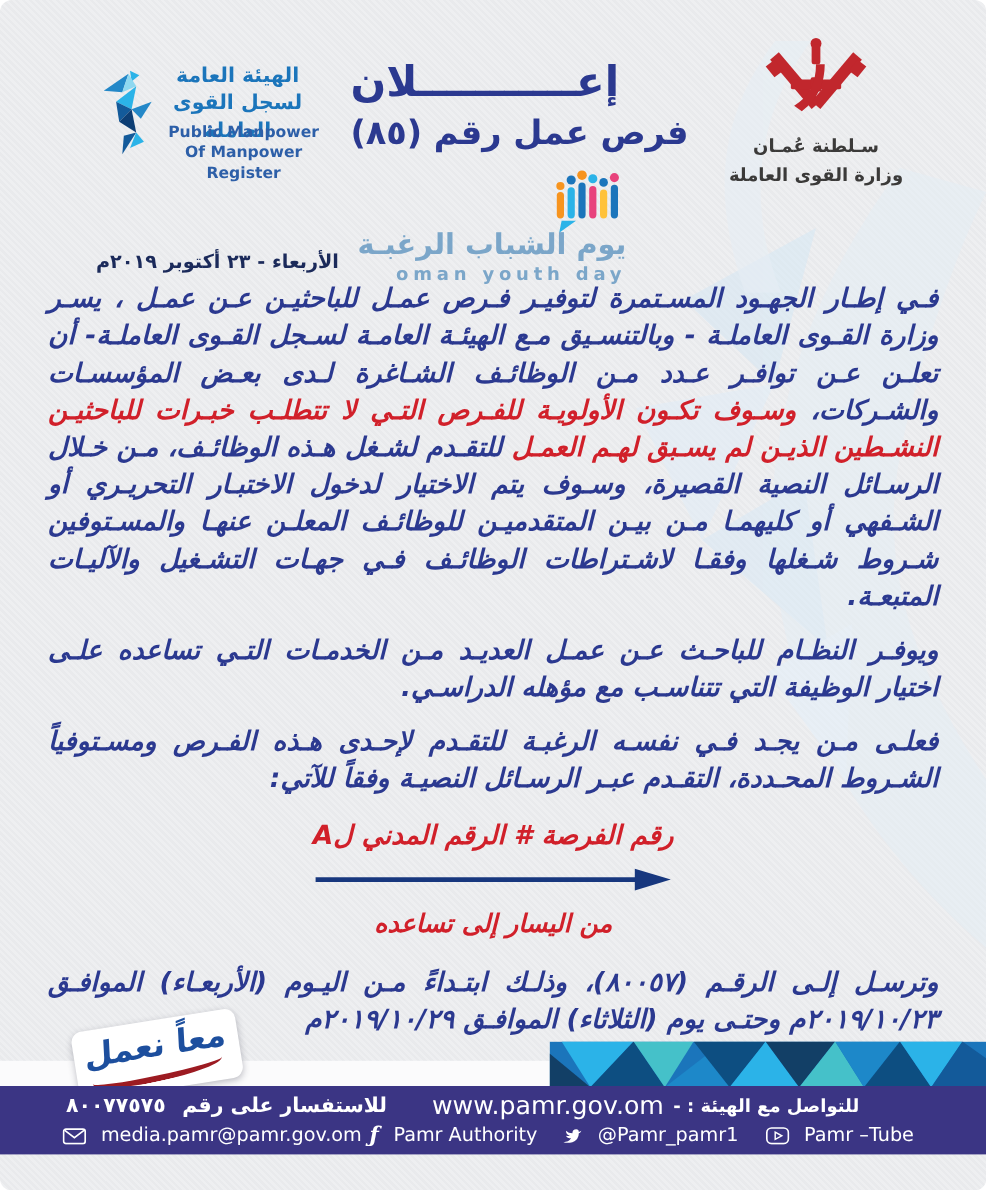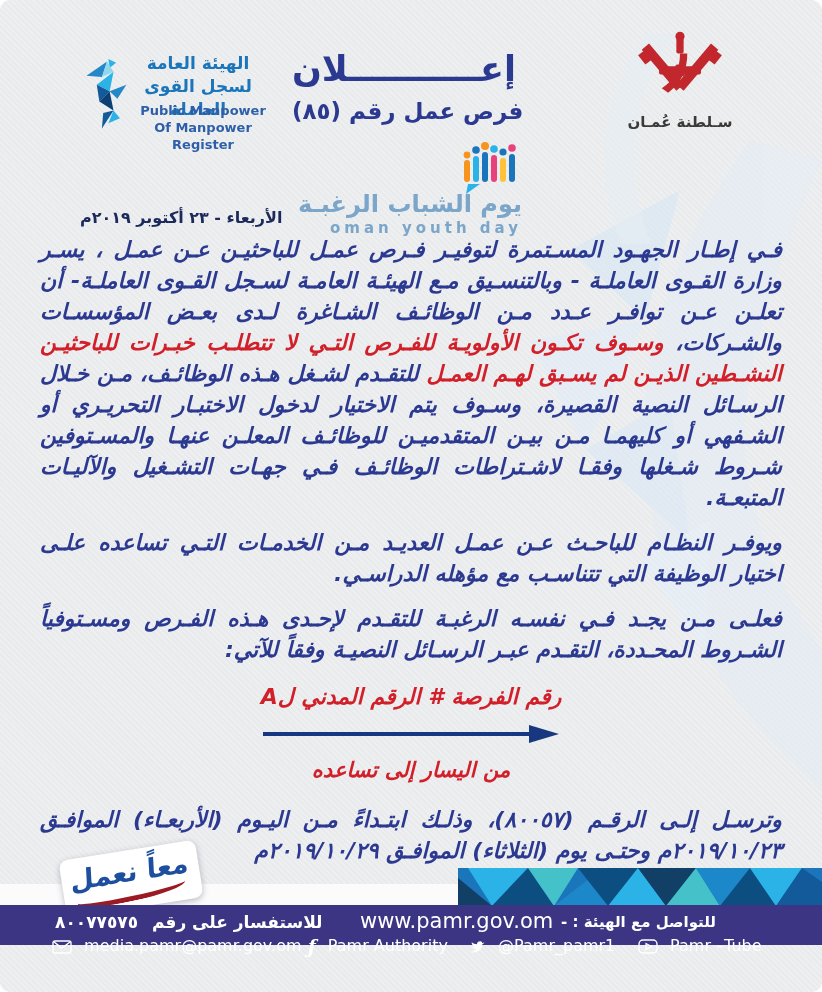--- a/index.html
+++ b/index.html
@@ -11,21 +11,21 @@
     font-family:"DejaVu Sans",sans-serif;
   }
   
   .pamr-logo-icon{position:absolute;left:80px;top:36px;width:58px;height:118px;}
   .pamr-logo-ar{position:absolute;left:134px;top:52px;width:128px;text-align:center;
     direction:rtl;color:#1b75bb;font-weight:bold;font-size:17px;line-height:23px;}
   .pamr-logo-en{position:absolute;left:128px;top:102px;width:150px;text-align:center;
     color:#2d5fa8;font-weight:bold;font-size:13px;line-height:17px;}
   .title-block{position:absolute;left:292px;top:50px;width:348px;text-align:left;direction:rtl;}
   .title-1{color:#2b3990;font-weight:bold;font-size:35px;line-height:38px;}
-  .title-2{color:#2b3990;font-weight:bold;font-size:23px;line-height:34px;margin-top:6px;}
+  .title-2{color:#2b3990;font-weight:bold;font-size:28px;line-height:34px;margin-top:6px;}
   .emblem-icon{position:absolute;left:632px;top:28px;width:96px;height:82px;}
   .emblem-text{position:absolute;left:598px;top:110px;width:164px;text-align:center;direction:rtl;
     color:#3b3a39;font-weight:bold;font-size:15px;line-height:24px;}
   .date-line{position:absolute;left:80px;top:184px;width:230px;direction:rtl;text-align:left;
     color:#1b2a5a;font-weight:bold;font-size:16px;margin-top:24px;}
   
   .youth{position:absolute;left:280px;top:138px;width:242px;direction:rtl;text-align:left;}
   .youth-icon{display:block;margin-left:auto;margin-right:0;width:64px;height:56px;}
   .youth-ar{color:#7ba6c9;font-weight:bold;font-size:24px;line-height:28px;margin-top:-4px;text-align:right;}
   .youth-en{color:#7ba6c9;font-weight:bold;font-size:15px;letter-spacing:4px;margin-top:1px;text-align:right;}
@@ -43,21 +43,21 @@
   
   .white-strip{position:absolute;left:0;top:884px;width:460px;height:22px;background:#fbfbfc;}
   .mosaic-band{position:absolute;left:458px;top:868px;width:364px;height:38px;}
   .motto-badge{position:absolute;left:62px;top:850px;width:138px;height:58px;background:#ffffff;
     border-radius:9px;box-shadow:0 2px 6px rgba(40,40,60,.3);transform:rotate(-9deg);
     text-align:center;direction:rtl;}
   .motto-text{color:#1d4f9e;font-weight:bold;font-size:27px;line-height:44px;transform:skewX(-6deg);display:inline-block;}
   .motto-swoosh{position:absolute;left:12px;right:16px;bottom:7px;height:13px;
     border-bottom:5px solid #9c1b22;border-radius:50%;transform:rotate(-3deg);}
   
-  .footer-bar{position:absolute;left:0;top:905px;width:822px;height:40px;background:#3b3584;color:#ffffff;}
+  .footer-bar{position:absolute;left:0;top:905px;width:822px;height:57px;background:#3b3584;color:#ffffff;}
   .f-abs{position:absolute;white-space:nowrap;}
   .inquiry{left:55px;top:7px;direction:rtl;font-weight:bold;font-size:17px;}
   .inquiry .num{letter-spacing:1px;margin-right:8px;}
   .website{left:360px;top:4px;font-size:21px;}
   .contact{left:561px;top:8px;direction:rtl;font-weight:bold;font-size:15px;}
   .s-item{top:31px;font-size:16px;}
   .s-item .ic{display:inline-block;vertical-align:middle;margin-right:7px;}
   .s-email{left:52px;}  .s-fb{left:308px;} .s-tw{left:468px;} .s-yt{left:638px;}
   .fb-glyph{font-style:italic;font-weight:bold;font-size:18px;font-family:"DejaVu Serif",serif;}
 </style>
@@ -110,20 +110,21 @@
       <polygon points="96,30 88,24 80,34 88,40"></polygon>
       <rect x="27" y="42" width="46" height="9" rx="2"></rect>
       <rect x="45" y="40" width="10" height="13" rx="2"></rect>
       <circle cx="50" cy="9" r="5"></circle>
       <rect x="46" y="10" width="8" height="18" rx="2"></rect>
       <path d="M50,28 C50,46 43,58 30,66 L37,71 C52,60 58,45 58,28 Z"></path>
     </g>
   </svg>
   <div class="emblem-text">
     <div>سـلطنة عُمـان</div>
+    <div>وزارة القوى العاملة</div>
   </div>
 
   <div class="date-line">الأربعاء - ٢٣ أكتوبر ٢٠١٩م</div>
 
   <div class="youth">
     <svg class="youth-icon" viewBox="0 0 64 56">
       <rect x="6" y="22" width="6" height="22" rx="3" fill="#f7941e"></rect>
         <circle cx="9" cy="17" r="3.4" fill="#f7941e"></circle>
       <rect x="15" y="18" width="6" height="26" rx="3" fill="#2bb3e8"></rect>
         <circle cx="18" cy="12" r="3.8" fill="#1b75bb"></circle>

